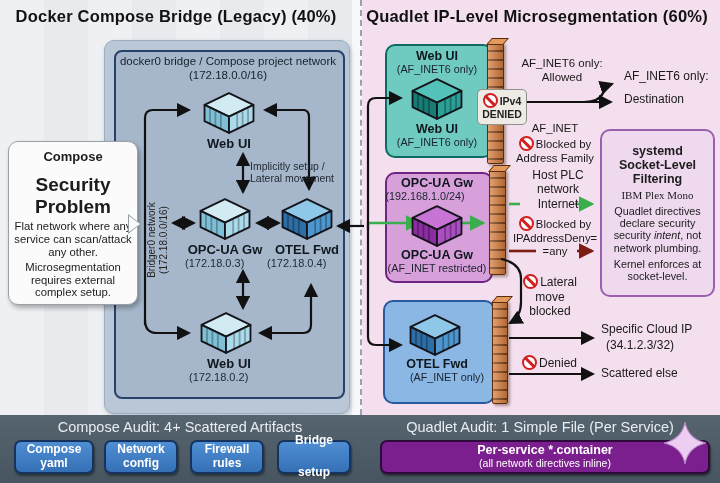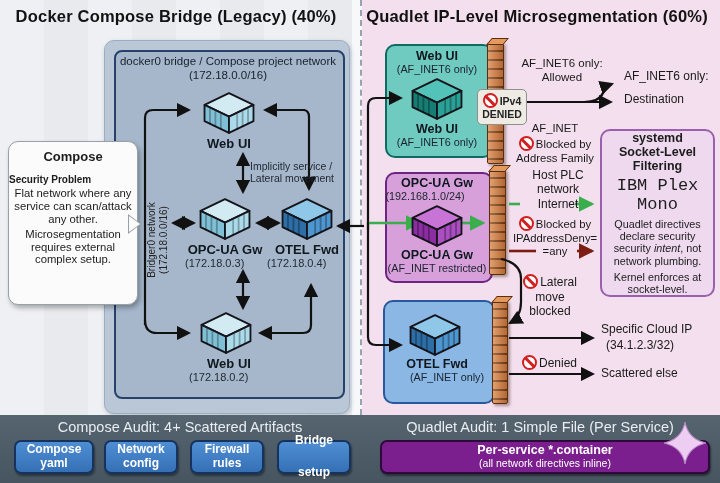--- a/index.html
+++ b/index.html
@@ -24,33 +24,33 @@
   .cube svg{display:block;}
   
   .nlabel{font-weight:bold;font-size:13px;text-align:center;color:#10181f;z-index:5;}
   .niplabel{font-size:11px;text-align:left;color:#222b36;z-index:5;}
   .small-note{font-size:10.5px;line-height:1.18;color:#1f2630;z-index:5;}
   
   #callout{left:8px;top:141px;width:128px;height:162px;background:#fbfbfb;border:1.5px solid #9aa0a8;border-radius:10px;box-shadow:2px 3px 5px rgba(0,0,0,.3);z-index:6;}
   #callout::before{content:'';position:absolute;right:-14px;top:72px;border:10px solid transparent;border-left:13px solid #9aa0a8;}
   #callout::after{content:'';position:absolute;right:-11px;top:74px;border:8px solid transparent;border-left:11px solid #fbfbfb;}
   #callout .c-title{margin-top:7px;font-weight:bold;font-size:13px;text-align:center;}
-  #callout .c-sub{margin-top:10px;font-weight:bold;font-size:10px;text-align:left;}
+  #callout .c-sub{margin-top:10px;font-weight:bold;font-size:19px;text-align:center;}
   #callout .c-body{margin-top:2px;font-size:11.3px;line-height:1.14;text-align:center;padding:0 4px;}
   
   #bridge-label{left:157px;top:240px;width:180px;transform:translate(-50%,-50%) rotate(-90deg);text-align:center;font-size:10px;line-height:1.15;color:#222;z-index:5;}
   
   .rbox{border-radius:10px;z-index:2;}
   #teal-box{left:385px;top:44px;width:104px;height:110px;background:#6fcac0;border:2px solid #0d6b63;}
   #purple-box{left:385px;top:172px;width:104px;height:107px;background:#d7a0da;border:2px solid #6e2483;}
   #blue-box{left:383px;top:300px;width:108px;height:100px;background:#8ab7e4;border:2px solid #29589c;}
   #systemd-box{left:600px;top:129px;width:115px;height:168px;background:#eed9ee;border:2.5px solid #9a5fae;border-radius:10px;z-index:3;
     display:flex;flex-direction:column;align-items:center;justify-content:center;text-align:center;padding:4px 3px;box-sizing:border-box;}
   #systemd-box .sd-title{font-weight:bold;font-size:12.5px;line-height:1.12;}
-  #systemd-box .sd-mono{font-family:Liberation Mono, monospace;font-size:17px;margin-top:3px;}
+  #systemd-box .sd-mono{font-family:Liberation Serif, serif;font-size:11px;margin-top:3px;}
   #systemd-box .sd-body{font-size:10.8px;line-height:1.14;margin-top:4px;}
   #systemd-box .sd-body em{font-style:italic;}
   .boxtitle{font-weight:bold;font-size:12.5px;text-align:center;color:#10181f;z-index:5;}
   .boxsub{font-size:10.8px;text-align:center;color:#1a222c;z-index:5;}
   
   .wall{z-index:3;border:1.5px solid #5a2d10;border-radius:2px;
     background:
       linear-gradient(90deg,rgba(255,255,255,.25),rgba(0,0,0,.18)),
       repeating-linear-gradient(to bottom,#d97f3f 0 7px,#7e3f13 7px 9px);
     box-shadow:2px 2px 3px rgba(60,30,10,.4);}
@@ -200,21 +200,21 @@
           <line x1="23" y1="26" x2="23" y2="43"></line>
           <line x1="41" y1="26" x2="41" y2="43"></line>
           <line x1="47" y1="23" x2="47" y2="40"></line>
           <line x1="53" y1="20" x2="53" y2="37"></line>
         </g>
       </svg>
   </div>
 
   <div class="abs nlabel" style="left:189px;width:80px;top:136px;">Web UI</div>
   <div class="abs small-note" style="left:250px;top:160px;width:95px;">
-    <span>Implicitly service /</span><br>
+    <span>Implicitly setup /</span><br>
     <span>Lateral movement</span>
   </div>
   <div class="abs nlabel" style="left:185px;width:80px;top:242px;">OPC-UA Gw</div>
   <div class="abs niplabel" style="left:185px;width:80px;top:257px;">(172.18.0.3)</div>
   <div class="abs nlabel" style="left:267px;width:80px;top:242px;">OTEL Fwd</div>
   <div class="abs niplabel" style="left:267px;width:80px;top:257px;">(172.18.0.4)</div>
   <div class="abs nlabel" style="left:189px;width:80px;top:356px;">Web UI</div>
   <div class="abs niplabel" style="left:189px;width:80px;top:371px;">(172.18.0.2)</div>
 
   <div class="abs" id="bridge-label">

